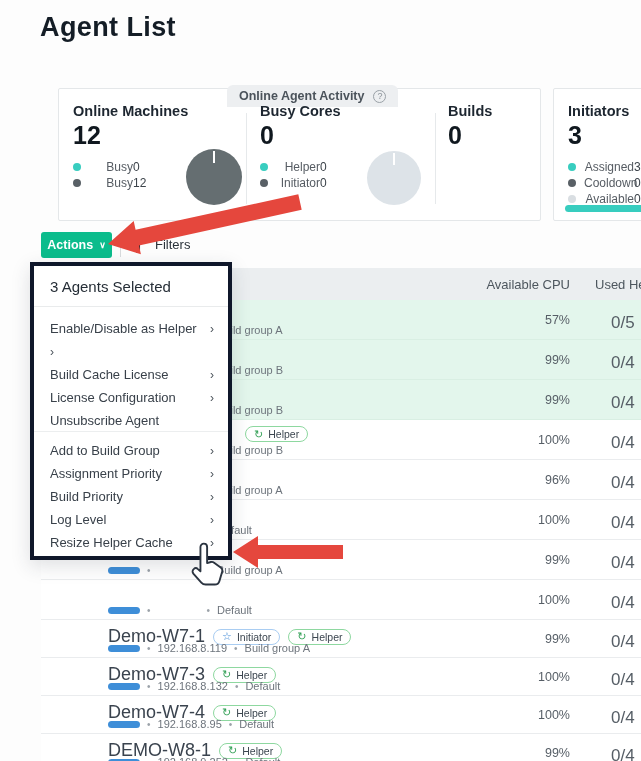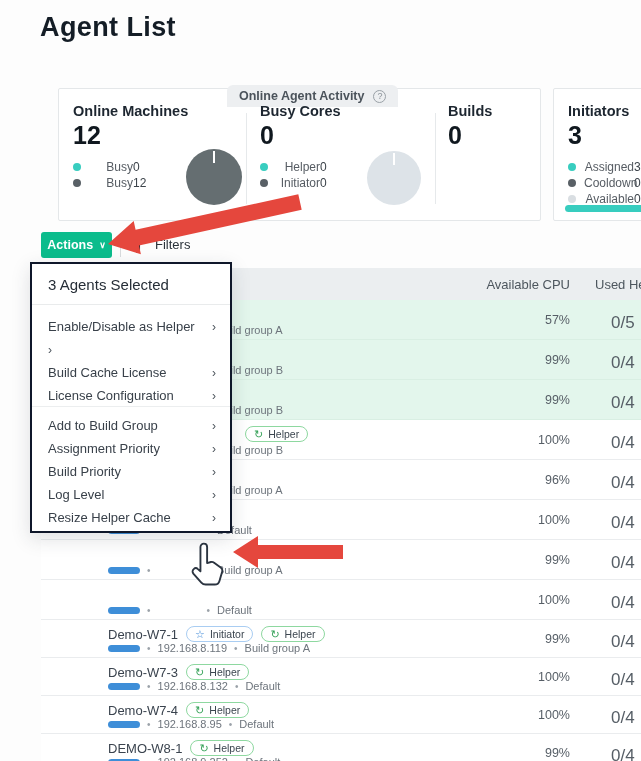--- a/index.html
+++ b/index.html
@@ -45,42 +45,42 @@
     background:#0bbc8c; border:none; border-radius:3px; color:#fff; font-size:12.5px; font-weight:700;
     display:flex; align-items:center; justify-content:center; gap:6px; cursor:pointer;
     font-family:"Liberation Sans", sans-serif; }
   .btn-actions .chev-down { font-size:9px; font-weight:700; }
   .toolbar-div { position:absolute; left:120px; top:233px; width:1px; height:24px; background:#d8dbdd; }
   .filters { position:absolute; left:131px; top:236px; display:flex; align-items:center; gap:9px;
     font-size:13px; color:#2b323a; cursor:pointer; }
 
   
   #menu { position:absolute; left:30px; top:262px; width:202px; background:#fff;
-    border:2px solid #0f172a; box-shadow:0 6px 18px rgba(40,50,60,.15); z-index:5; padding-bottom:6px; }
+    border:4px solid #0f172a; box-shadow:0 6px 18px rgba(40,50,60,.15); z-index:5; padding-bottom:6px; }
   .menu-header { font-size:15px; color:#262e37; padding:12px 16px 11px; }
   .menu-sep { height:1px; background:#e9ebec; margin-bottom:6px; }
   .menu-sep2 { height:1px; background:#eceeef; margin:3px 0; }
   .menu-item { height:23px; display:flex; align-items:flex-end; justify-content:space-between;
     padding:0 14px 0 16px; font-size:13px; color:#39414a; cursor:pointer; }
   .menu-item .chev { color:#4c545c; font-size:12px; }
   .menu-item.highlight { background:#d9f2e7; }
   .menu-item.disabled { color:#b8bec4; cursor:default; }
 
   
   #thead { position:absolute; left:41px; top:268px; width:600px; height:32px; background:#ebeef0; z-index:1; }
   .th { position:absolute; top:9px; font-size:13px; color:#4d565e; white-space:nowrap; }
   .th-cpu { right:71px; }
   .th-used { left:554px; }
   #rows { position:absolute; left:41px; top:300px; width:600px; z-index:0; }
   .row { position:relative; height:40px; background:#fff; border-bottom:1px solid #eaecee; }
   .row.short { height:38px; }
   .row.selected { background:#e3f6ec; border-bottom-color:#d9efe3; }
   .line1 { position:absolute; left:67px; top:6px; display:flex; align-items:center; gap:8px; }
   .row.covered .line1 { left:196px; }
-  .agent-name { font-size:13px; color:#3a434e; white-space:nowrap; }
+  .agent-name { font-size:18px; color:#3a434e; white-space:nowrap; }
   .badge { display:inline-flex; align-items:center; gap:5px; border:1px solid; border-radius:10px;
     height:16px; padding:0 8px; font-size:10.5px; color:#3c4650; background:#fff; white-space:nowrap; }
   .badge .bicon { font-size:11px; line-height:1; }
   .line2 { position:absolute; left:67px; top:24px; display:flex; align-items:center;
     font-size:11px; color:#6d747c; white-space:nowrap; }
   .row.short .line2 { top:22px; }
   .pill { width:32px; height:7px; border-radius:4px; background:#3e8ed8; flex:none; }
   .sep-dot { margin:0 7px; color:#9ba2a9; font-size:10px; }
   .ip { min-width:42px; display:inline-block; }
   .cpu { position:absolute; right:71px; top:13px; font-size:12.5px; color:#565e66; }
@@ -411,20 +411,24 @@
     <span class="chev">›</span>
   </div>
       <div class="menu-item">
     <span class="mi-label">Build Cache License</span>
     <span class="chev">›</span>
   </div>
       <div class="menu-item">
     <span class="mi-label">License Configuration</span>
     <span class="chev">›</span>
   </div>
+      <div class="menu-item">
+    <span class="mi-label">Unsubscribe Agent</span>
+
+  </div>
       <div class="menu-sep2"></div>
       <div class="menu-item">
     <span class="mi-label">Add to Build Group</span>
     <span class="chev">›</span>
   </div>
       <div class="menu-item">
     <span class="mi-label">Assignment Priority</span>
     <span class="chev">›</span>
   </div>
       <div class="menu-item">

